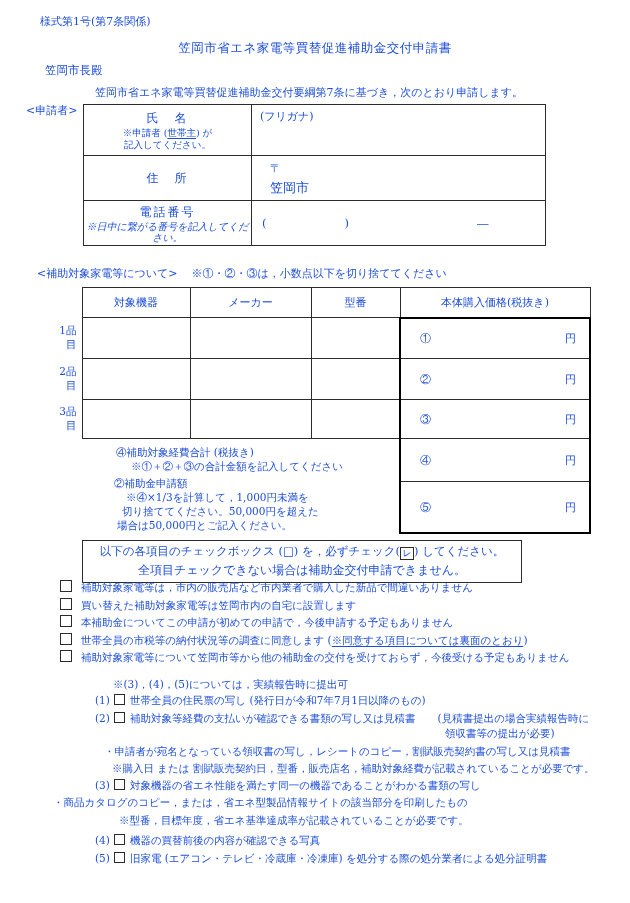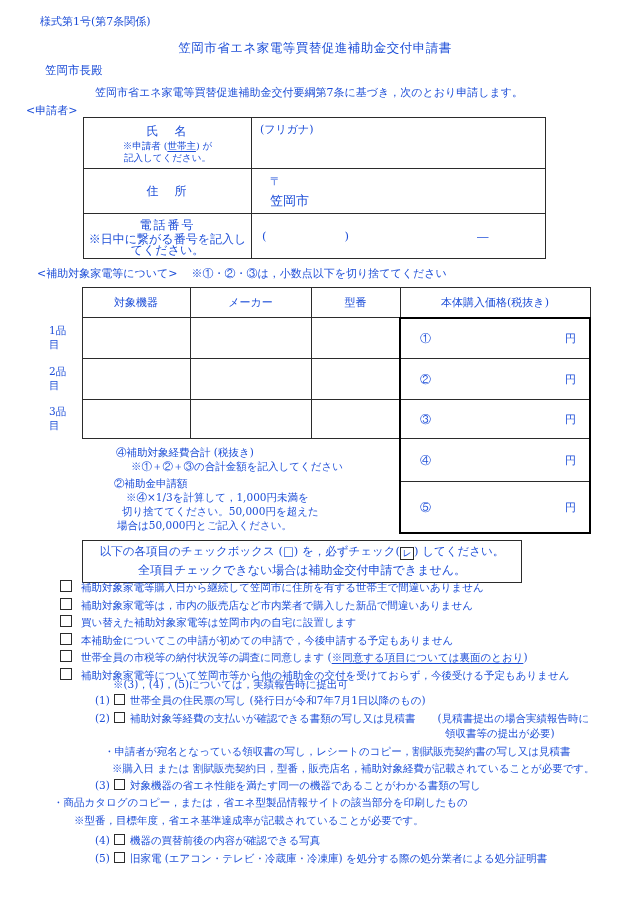--- a/index.html
+++ b/index.html
@@ -9,43 +9,43 @@
   .u{text-decoration:underline;text-underline-offset:2px;}
 
   .form-no{top:14px;left:40px;font-size:11px;}
   .title{top:40px;left:0;width:630px;text-align:center;font-size:12.5px;letter-spacing:.5px;}
   .addressee{top:63px;left:45px;font-size:11.5px;}
   .intro{top:85px;left:95px;font-size:11px;}
   .sec-head1{top:103px;left:26px;font-size:11px;}
 
   table{border-collapse:collapse;table-layout:fixed;}
   
-  .applicant{top:117px;left:83px;width:463px;}
+  .applicant{top:104px;left:83px;width:463px;}
   .applicant td{border:1px solid #2b2b2b;padding:0;vertical-align:middle;}
   .applicant .lab{width:167px;text-align:center;}
   .lab-main{font-size:12px;letter-spacing:2px;}
   .lab-note{font-size:9.5px;line-height:12px;}
-  .tel-note{font-size:12px;line-height:11px;}
+  .tel-note{font-size:10px;line-height:11px;font-style:italic;}
   .applicant .val{vertical-align:top;font-size:11px;}
   .val-pad{padding:4px 8px;}
   .postal-line{padding:5px 0 0 18px;font-size:11px;}
   .city-line{padding:3px 0 2px 18px;font-size:13px;}
   .tel-line{padding:0 0 0 10px;font-size:11.5px;}
   .tel-close{margin-left:78px;}
   .tel-dash{margin-left:128px;}
 
   .sec-head2{top:266px;left:37px;font-size:11px;}
   .sec-head2 .note{margin-left:14px;}
 
   
   .appl{top:287px;left:48px;width:542px;font-size:10.5px;}
   .appl th{border:1px solid #2b2b2b;font-weight:normal;font-size:11px;}
   .appl td.cell{border:1px solid #2b2b2b;}
   .appl .no-b{border:none;}
-  .appl .rowlab{border:none;padding-right:5px;font-size:10.5px;vertical-align:middle;}
+  .appl .rowlab{border:none;text-align:right;padding-right:5px;font-size:10.5px;vertical-align:middle;}
   .appl .price{border-left:2px solid #000;border-right:2px solid #000;
                border-top:1px solid #2b2b2b;border-bottom:1px solid #2b2b2b;vertical-align:middle;}
   .appl th.price-h{border-bottom:2px solid #000;}
   .appl .p-bot{border-bottom:2px solid #000;}
   .price-in{display:flex;justify-content:space-between;align-items:center;padding:0 12px 0 18px;font-size:11px;}
   .sums{vertical-align:top;padding-top:6px;font-size:10.5px;line-height:14px;}
   .s1{padding-left:67px;}
   .s2{padding-left:82px;}
   .s3{padding-left:65px;padding-top:3px;}
   .s4{padding-left:77px;}
@@ -72,21 +72,21 @@
   .aline{line-height:13px;white-space:nowrap;}
   .L0{margin-top:5px;padding-left:30px;}
   .L1{margin-top:3px;padding-left:113px;}
   .L2{margin-top:3px;padding-left:95px;}
   .L3{margin-top:5px;padding-left:95px;}
   .L4{margin-top:2px;padding-left:445px;}
   .L5{margin-top:5px;padding-left:104px;}
   .L6{margin-top:4px;padding-left:112px;}
   .L7{margin-top:4px;padding-left:95px;}
   .L8{margin-top:4px;padding-left:53px;}
-  .L9{margin-top:5px;padding-left:74px;}
+  .L9{margin-top:5px;padding-left:119px;}
   .L10{margin-top:7px;padding-left:95px;}
   .L11{margin-top:5px;padding-left:95px;}
   .gap1{display:inline-block;width:22px;}
   .ano{margin-right:2px;}
 </style>
 </head>
 <body>
 
 <div class="page">
 
@@ -209,21 +209,20 @@
     </tr>
   </tbody>
     </table>
 
   <div class="abs instr">
     <div class="instr-l1"><span>以下の各項目のチェックボックス (□) を，必ずチェック(</span><span class="vbox">レ</span><span>) してください。</span></div>
     <div class="instr-l2">全項目チェックできない場合は補助金交付申請できません。</div>
   </div>
 
   <div class="abs checks">
-    <div class="chk-line"><span class="cb"></span><span>補助対象家電等購入日から継続して笠岡市に住所を有する世帯主で間違いありません</span></div>
     <div class="chk-line"><span class="cb"></span><span>補助対象家電等は，市内の販売店など市内業者で購入した新品で間違いありません</span></div>
     <div class="chk-line"><span class="cb"></span><span>買い替えた補助対象家電等は笠岡市内の自宅に設置します</span></div>
     <div class="chk-line"><span class="cb"></span><span>本補助金についてこの申請が初めての申請で，今後申請する予定もありません</span></div>
     <div class="chk-line"><span class="cb"></span><span>世帯全員の市税等の納付状況等の調査に同意します (</span><span class="u">※同意する項目については裏面のとおり</span><span>)</span></div>
     <div class="chk-line"><span class="cb"></span><span>補助対象家電等について笠岡市等から他の補助金の交付を受けておらず，今後受ける予定もありません</span></div>
   </div>
 
   <div class="abs attach">
     <div class="aline L1">※(3)，(4)，(5)については，実績報告時に提出可</div>
     <div class="aline L2"><span class="ano">(1)</span><span class="cb-s"></span><span>世帯全員の住民票の写し (発行日が令和7年7月1日以降のもの)</span></div>

